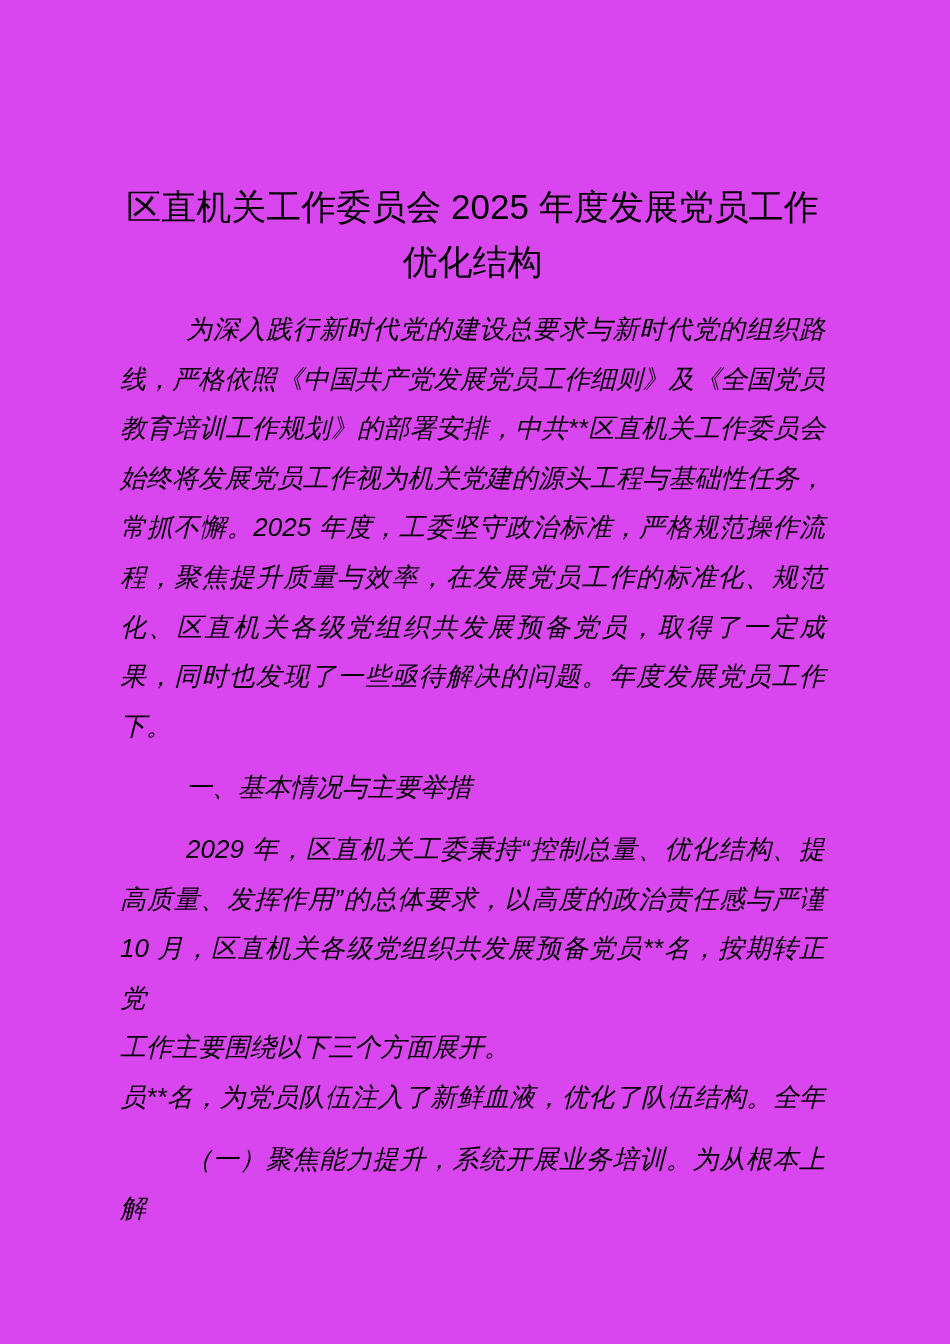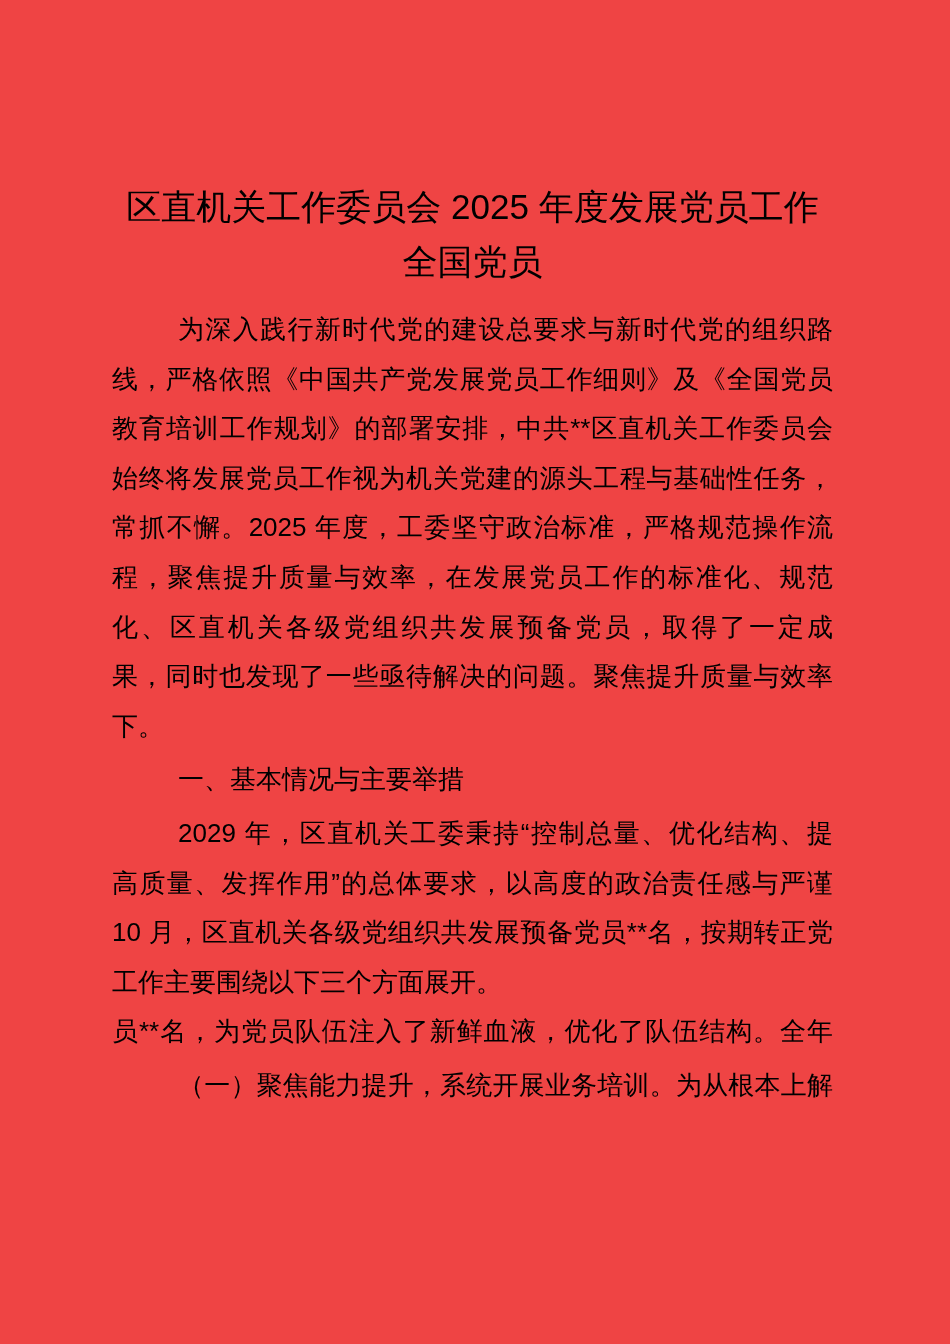--- a/index.html
+++ b/index.html
@@ -4,21 +4,21 @@
 <style>
   html, body {
     margin: 0;
     padding: 0;
     background: #ffffff;
   }
   .page {
     position: relative;
     width: 950px;
     height: 1344px;
-    background: #ef4444;
+    background: #d946ef;
     overflow: hidden;
     font-family: "Liberation Sans", sans-serif;
     color: #000000;
   }
   .inner {
     padding: 179px 0 0 108px;
     width: 729px;
   }
   .doc-title {
     margin: 0 0 16px 0;
@@ -26,55 +26,56 @@
     line-height: 55px;
     font-weight: 500;
     text-align: center;
   }
   .doc-body {
     font-size: 26px;
     line-height: 49.6px;
     font-weight: 500;
   }
   .para {
-    margin: 4px;
+    margin: 12px;
+    font-style: italic;
   }
   .line {
     text-align: justify;
     text-align-last: justify;
   }
   .line.end {
     text-align-last: left;
   }
   .line.indent {
     text-indent: 66px;
   }
 </style>
 </head>
 <body>
 
 <div class="page">
   <div class="inner">
 
     <h1 class="doc-title">
       <div class="title-line">区直机关工作委员会 2025 年度发展党员工作</div>
-      <div class="title-line">全国党员</div>
+      <div class="title-line">优化结构</div>
     </h1>
 
     <div class="doc-body">
 
       <div class="para">
         <div class="line indent">为深入践行新时代党的建设总要求与新时代党的组织路</div>
         <div class="line">线，严格依照《中国共产党发展党员工作细则》及《全国党员</div>
         <div class="line">教育培训工作规划》的部署安排，中共**区直机关工作委员会</div>
         <div class="line">始终将发展党员工作视为机关党建的源头工程与基础性任务，</div>
         <div class="line">常抓不懈。2025 年度，工委坚守政治标准，严格规范操作流</div>
         <div class="line">程，聚焦提升质量与效率，在发展党员工作的标准化、规范</div>
         <div class="line">化、区直机关各级党组织共发展预备党员，取得了一定成</div>
-        <div class="line">果，同时也发现了一些亟待解决的问题。聚焦提升质量与效率</div>
+        <div class="line">果，同时也发现了一些亟待解决的问题。年度发展党员工作</div>
         <div class="line end">下。</div>
       </div>
 
       <div class="para">
         <div class="line indent end">一、基本情况与主要举措</div>
       </div>
 
       <div class="para">
         <div class="line indent">2029 年，区直机关工委秉持“控制总量、优化结构、提</div>
         <div class="line">高质量、发挥作用”的总体要求，以高度的政治责任感与严谨</div>

